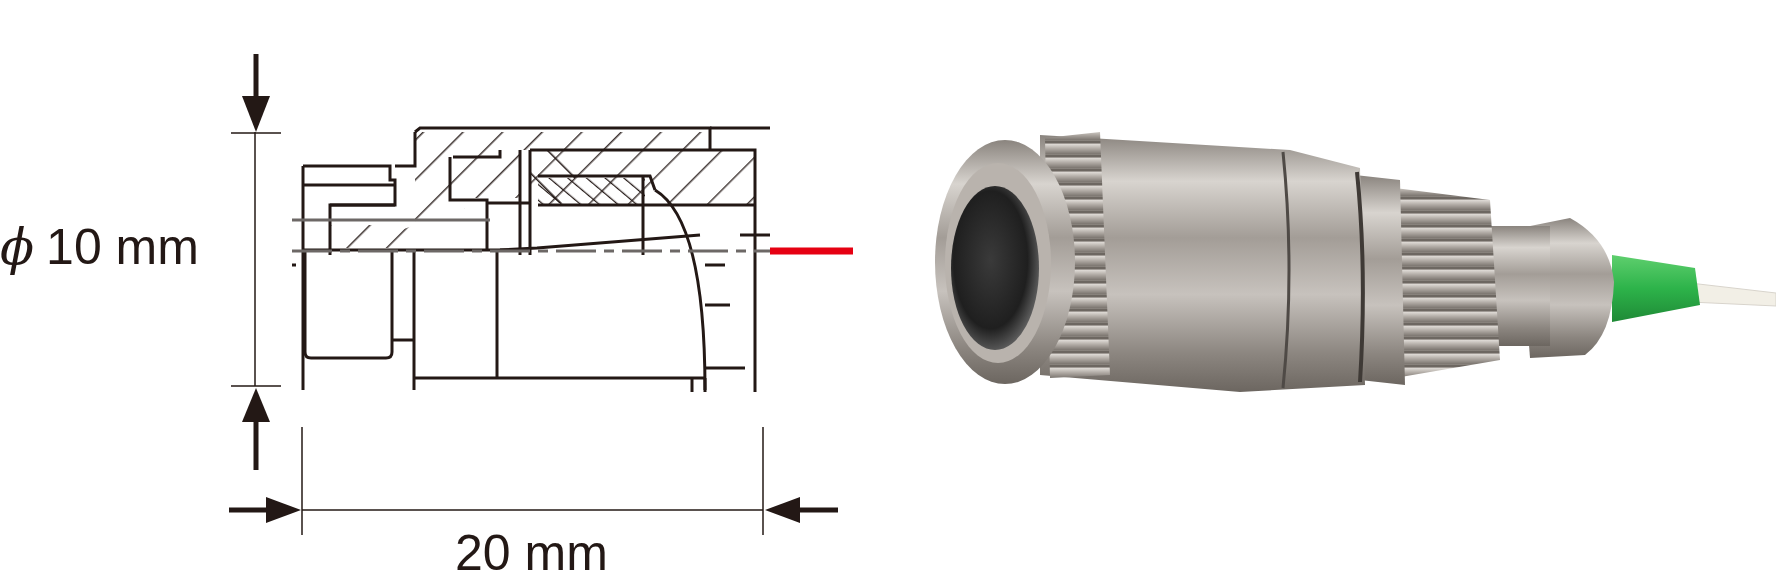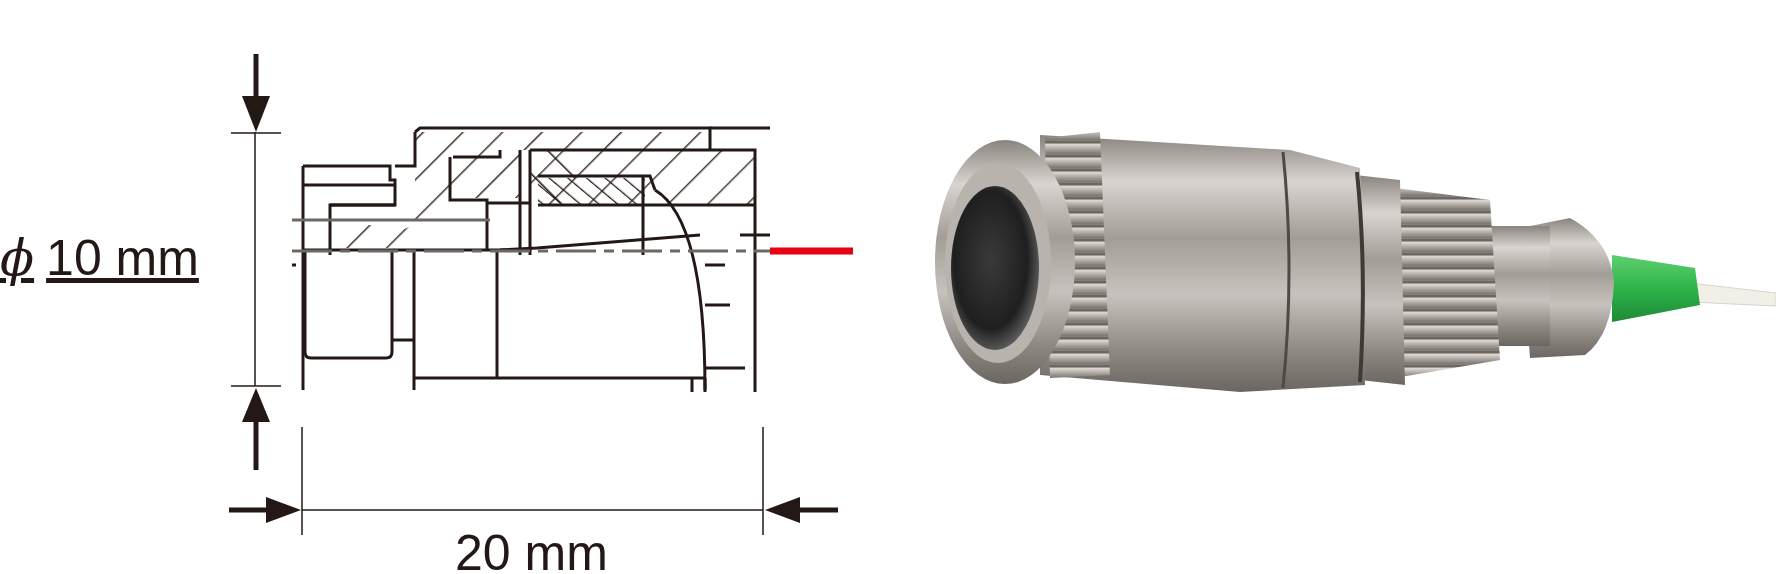--- a/index.html
+++ b/index.html
@@ -138,19 +138,19 @@
       <path d="M1357,172 Q1367,270 1360,382" stroke="#3f3a36" stroke-width="4" fill="none"></path>
 
       <path d="M1045,138 L1100,132 L1110,375 L1050,378 Z" fill="url(#knurl)"></path>
 
       <ellipse cx="1005" cy="262" rx="70" ry="122" fill="url(#metalV)"></ellipse>
       <ellipse cx="998" cy="263" rx="53" ry="100" fill="#b9b3ad"></ellipse>
       <ellipse cx="995" cy="268" rx="44" ry="82" fill="url(#holeG)"></ellipse>
     </g>
   </svg>
 
-  <div class="abs label" style="left:0px;top:233px;text-decoration:underline;">
+  <div class="abs label" style="left:0px;top:222px;">
     <span style="font-style:italic;font-family:'DejaVu Serif', serif;">ϕ</span><span style="display:inline-block;width:12px;"></span><span>10 mm</span>
   </div>
   <div class="abs label" style="left:455px;top:528px;">
     <span>20 mm</span>
   </div>
 </div>
 
 </body></html>

